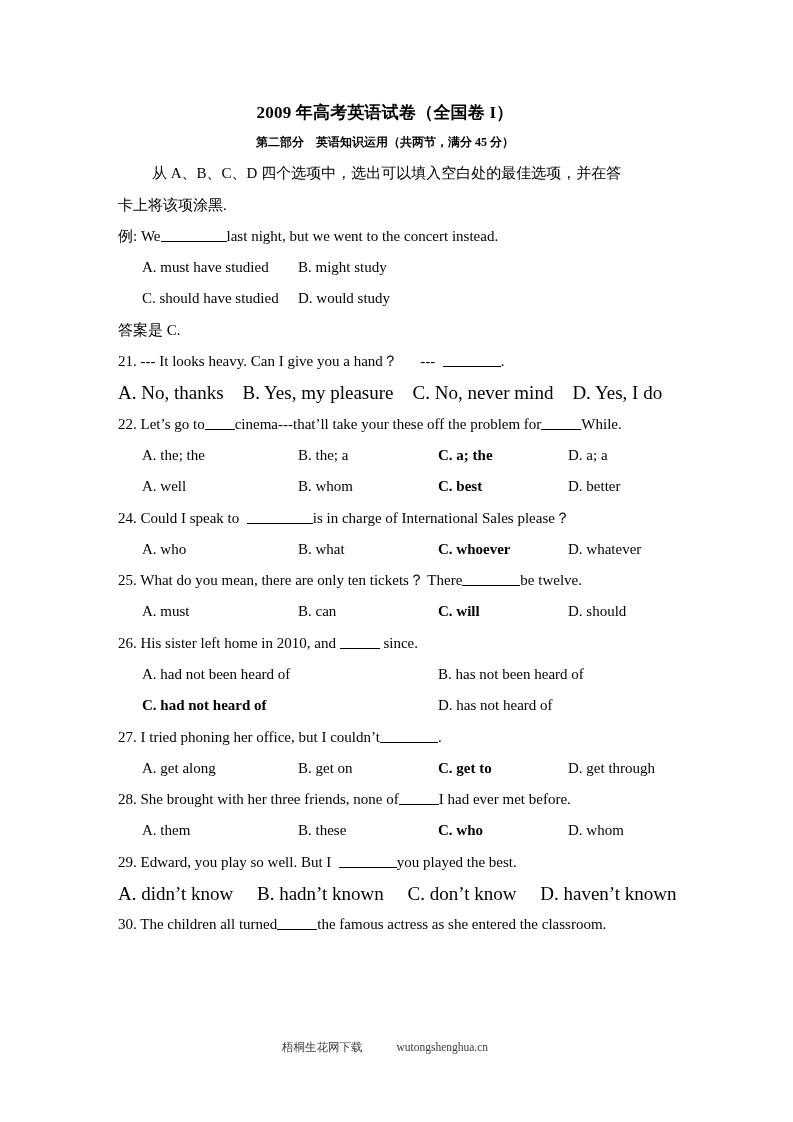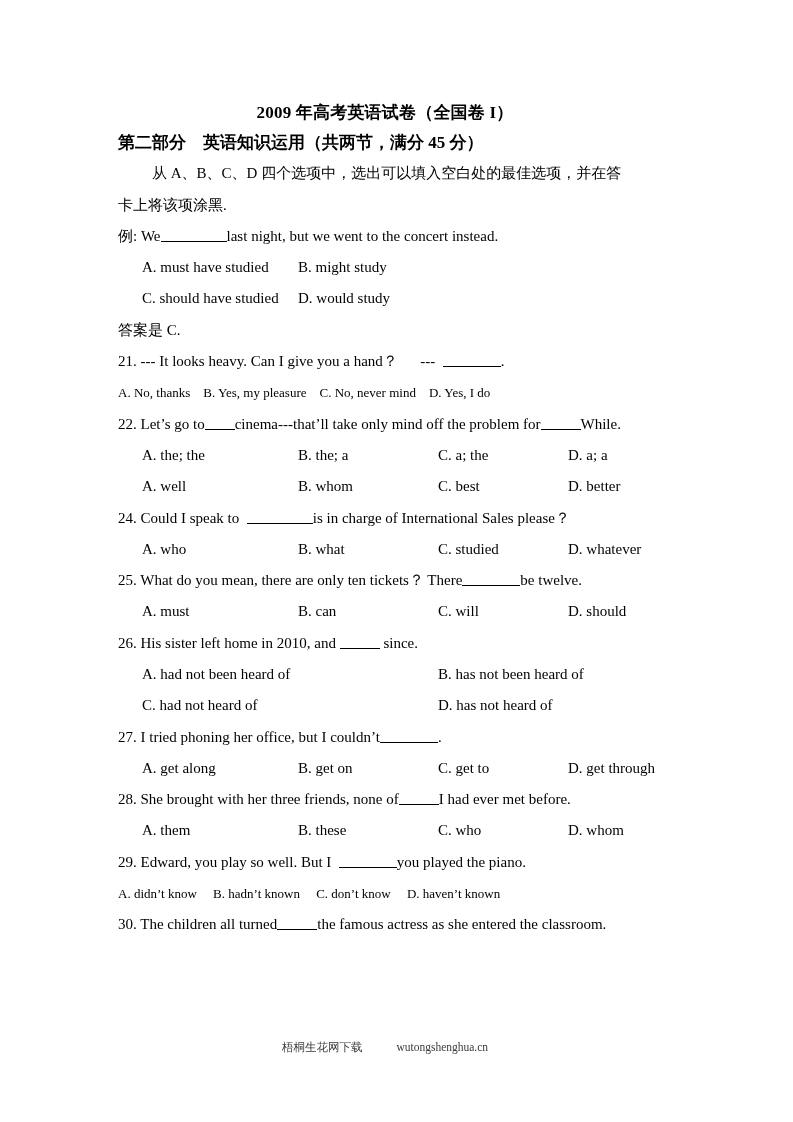--- a/index.html
+++ b/index.html
@@ -37,21 +37,22 @@
 
   
   .line {
     font-size: 15px;
     line-height: 31.3px;
     white-space: pre-wrap;
     margin: 0;
   }
   .line.bold {
     font-weight: bold;
-    font-size: 17px;
+    font-size: 12px;
+    text-align: center;
   }
   .line.first-sec {
     margin-top: 2px;
   }
   .line.indent {
     text-indent: 34px;
   }
 
   
   .opts {
@@ -61,32 +62,32 @@
     height: 31.3px;
   }
   .opts .opt {
     position: absolute;
     top: 0;
     white-space: pre;
     margin-left: 24px;
   }
   .opt-a { left: 0px; }
   .opt-b { left: 156px; }
-  .opt-c { left: 296px; }
+  .opt-c { left: 296px; font-weight: bold; }
   .opt-d { left: 426px; }
 
   
   .opts.two-col .opt-a,
   .opts.two-col .opt-c { left: 0px; }
   .opts.two-col .opt-b,
   .opts.two-col .opt-d { left: 296px; }
 
   
   .opts-flow {
-    font-size: 13px;
+    font-size: 19px;
     line-height: 31.3px;
     white-space: pre;
   }
 
   
   .blank {
     display: inline-block;
     border-bottom: 1px solid #000;
     vertical-align: baseline;
     height: 0.95em;
@@ -131,40 +132,40 @@
   </div>
   <div class="opts">
     <span class="opt opt-a">C. should have studied</span>
     <span class="opt opt-b">D. would study</span>
   </div>
   <div class="line">答案是 C.</div>
 
   <div class="line"><span>21. --- It looks heavy. Can I give you a hand？      ---  </span><span class="blank w6"></span><span>.</span></div>
   <div class="opts-flow">A. No, thanks    B. Yes, my pleasure    C. No, never mind    D. Yes, I do</div>
 
-  <div class="line"><span>22. Let’s go to</span><span class="blank w3"></span><span>cinema---that’ll take only mind off the problem for</span><span class="blank w4"></span><span>While.</span></div>
+  <div class="line"><span>22. Let’s go to</span><span class="blank w3"></span><span>cinema---that’ll take your these off the problem for</span><span class="blank w4"></span><span>While.</span></div>
   <div class="opts">
     <span class="opt opt-a">A. the; the</span>
     <span class="opt opt-b">B. the; a</span>
     <span class="opt opt-c">C. a; the</span>
     <span class="opt opt-d">D. a; a</span>
   </div>
 
   <div class="opts">
     <span class="opt opt-a">A. well</span>
     <span class="opt opt-b">B. whom</span>
     <span class="opt opt-c">C. best</span>
     <span class="opt opt-d">D. better</span>
   </div>
 
   <div class="line"><span>24. Could I speak to  </span><span class="blank w7"></span><span>is in charge of International Sales please？</span></div>
   <div class="opts">
     <span class="opt opt-a">A. who</span>
     <span class="opt opt-b">B. what</span>
-    <span class="opt opt-c">C. studied</span>
+    <span class="opt opt-c">C. whoever</span>
     <span class="opt opt-d">D. whatever</span>
   </div>
 
   <div class="line"><span>25. What do you mean, there are only ten tickets？ There</span><span class="blank w6"></span><span>be twelve.</span></div>
   <div class="opts">
     <span class="opt opt-a">A. must</span>
     <span class="opt opt-b">B. can</span>
     <span class="opt opt-c">C. will</span>
     <span class="opt opt-d">D. should</span>
   </div>
@@ -188,21 +189,21 @@
   </div>
 
   <div class="line"><span>28. She brought with her three friends, none of</span><span class="blank w4"></span><span>I had ever met before.</span></div>
   <div class="opts">
     <span class="opt opt-a">A. them</span>
     <span class="opt opt-b">B. these</span>
     <span class="opt opt-c">C. who</span>
     <span class="opt opt-d">D. whom</span>
   </div>
 
-  <div class="line"><span>29. Edward, you play so well. But I  </span><span class="blank w6"></span><span>you played the piano.</span></div>
+  <div class="line"><span>29. Edward, you play so well. But I  </span><span class="blank w6"></span><span>you played the best.</span></div>
   <div class="opts-flow">A. didn’t know     B. hadn’t known     C. don’t know     D. haven’t known</div>
 
   <div class="line"><span>30. The children all turned</span><span class="blank w4"></span><span>the famous actress as she entered the classroom.</span></div>
 
   <div class="footer">
     <span>梧桐生花网下载</span><span class="fsite">wutongshenghua.cn</span>
   </div>
 
 </div>
 

